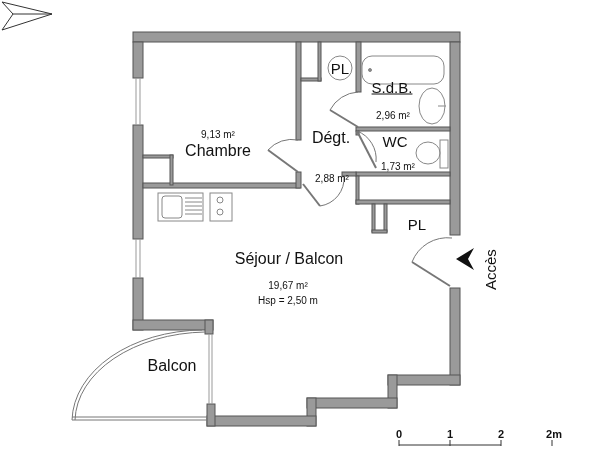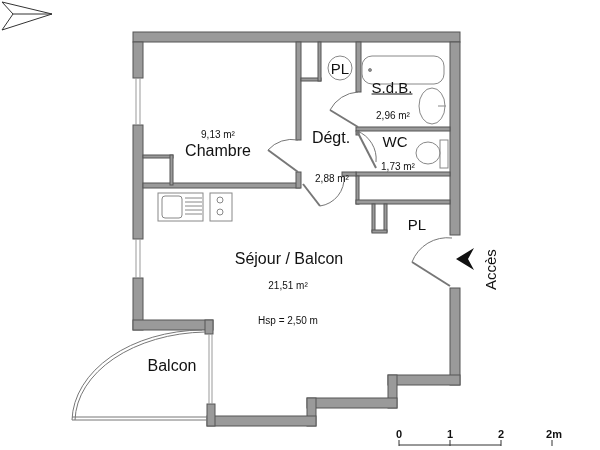--- a/index.html
+++ b/index.html
@@ -155,22 +155,22 @@
 <div class="lbl room-name" style="left:331px; top:138px;">Dégt.</div>
 <div class="lbl room-area" style="left:332px; top:162px;margin-top:16px;">2,88 m²</div>
 
 <div class="lbl small-name" style="left:392px; top:87px;text-decoration:underline;">S.d.B.</div>
 <div class="lbl room-area" style="left:393px; top:115px;">2,96 m²</div>
 
 <div class="lbl small-name" style="left:395px; top:141px;">WC</div>
 <div class="lbl room-area" style="left:398px; top:166px;">1,73 m²</div>
 
 <div class="lbl room-name" style="left:289px; top:259px;">Séjour / Balcon</div>
-<div class="lbl room-area" style="left:288px; top:285px;">21,51 m²</div>
-<div class="lbl room-area" style="left:288px; top:320px;">Hsp = 2,50 m</div>
+<div class="lbl room-area" style="left:288px; top:285px;">19,67 m²</div>
+<div class="lbl room-area" style="left:288px; top:300px;">Hsp = 2,50 m</div>
 
 <div class="lbl room-name" style="left:172px; top:366px;">Balcon</div>
 
 <div class="lbl pl" style="left:340px; top:68px;">PL</div>
 <div class="lbl pl" style="left:417px; top:224px;">PL</div>
 
 <div class="acces" style="left:482px; top:290px;">Accès</div>
 
 <div class="scale-num" style="left:399px; top:428px;">0</div>
 <div class="scale-num" style="left:450px; top:428px;">1</div>

